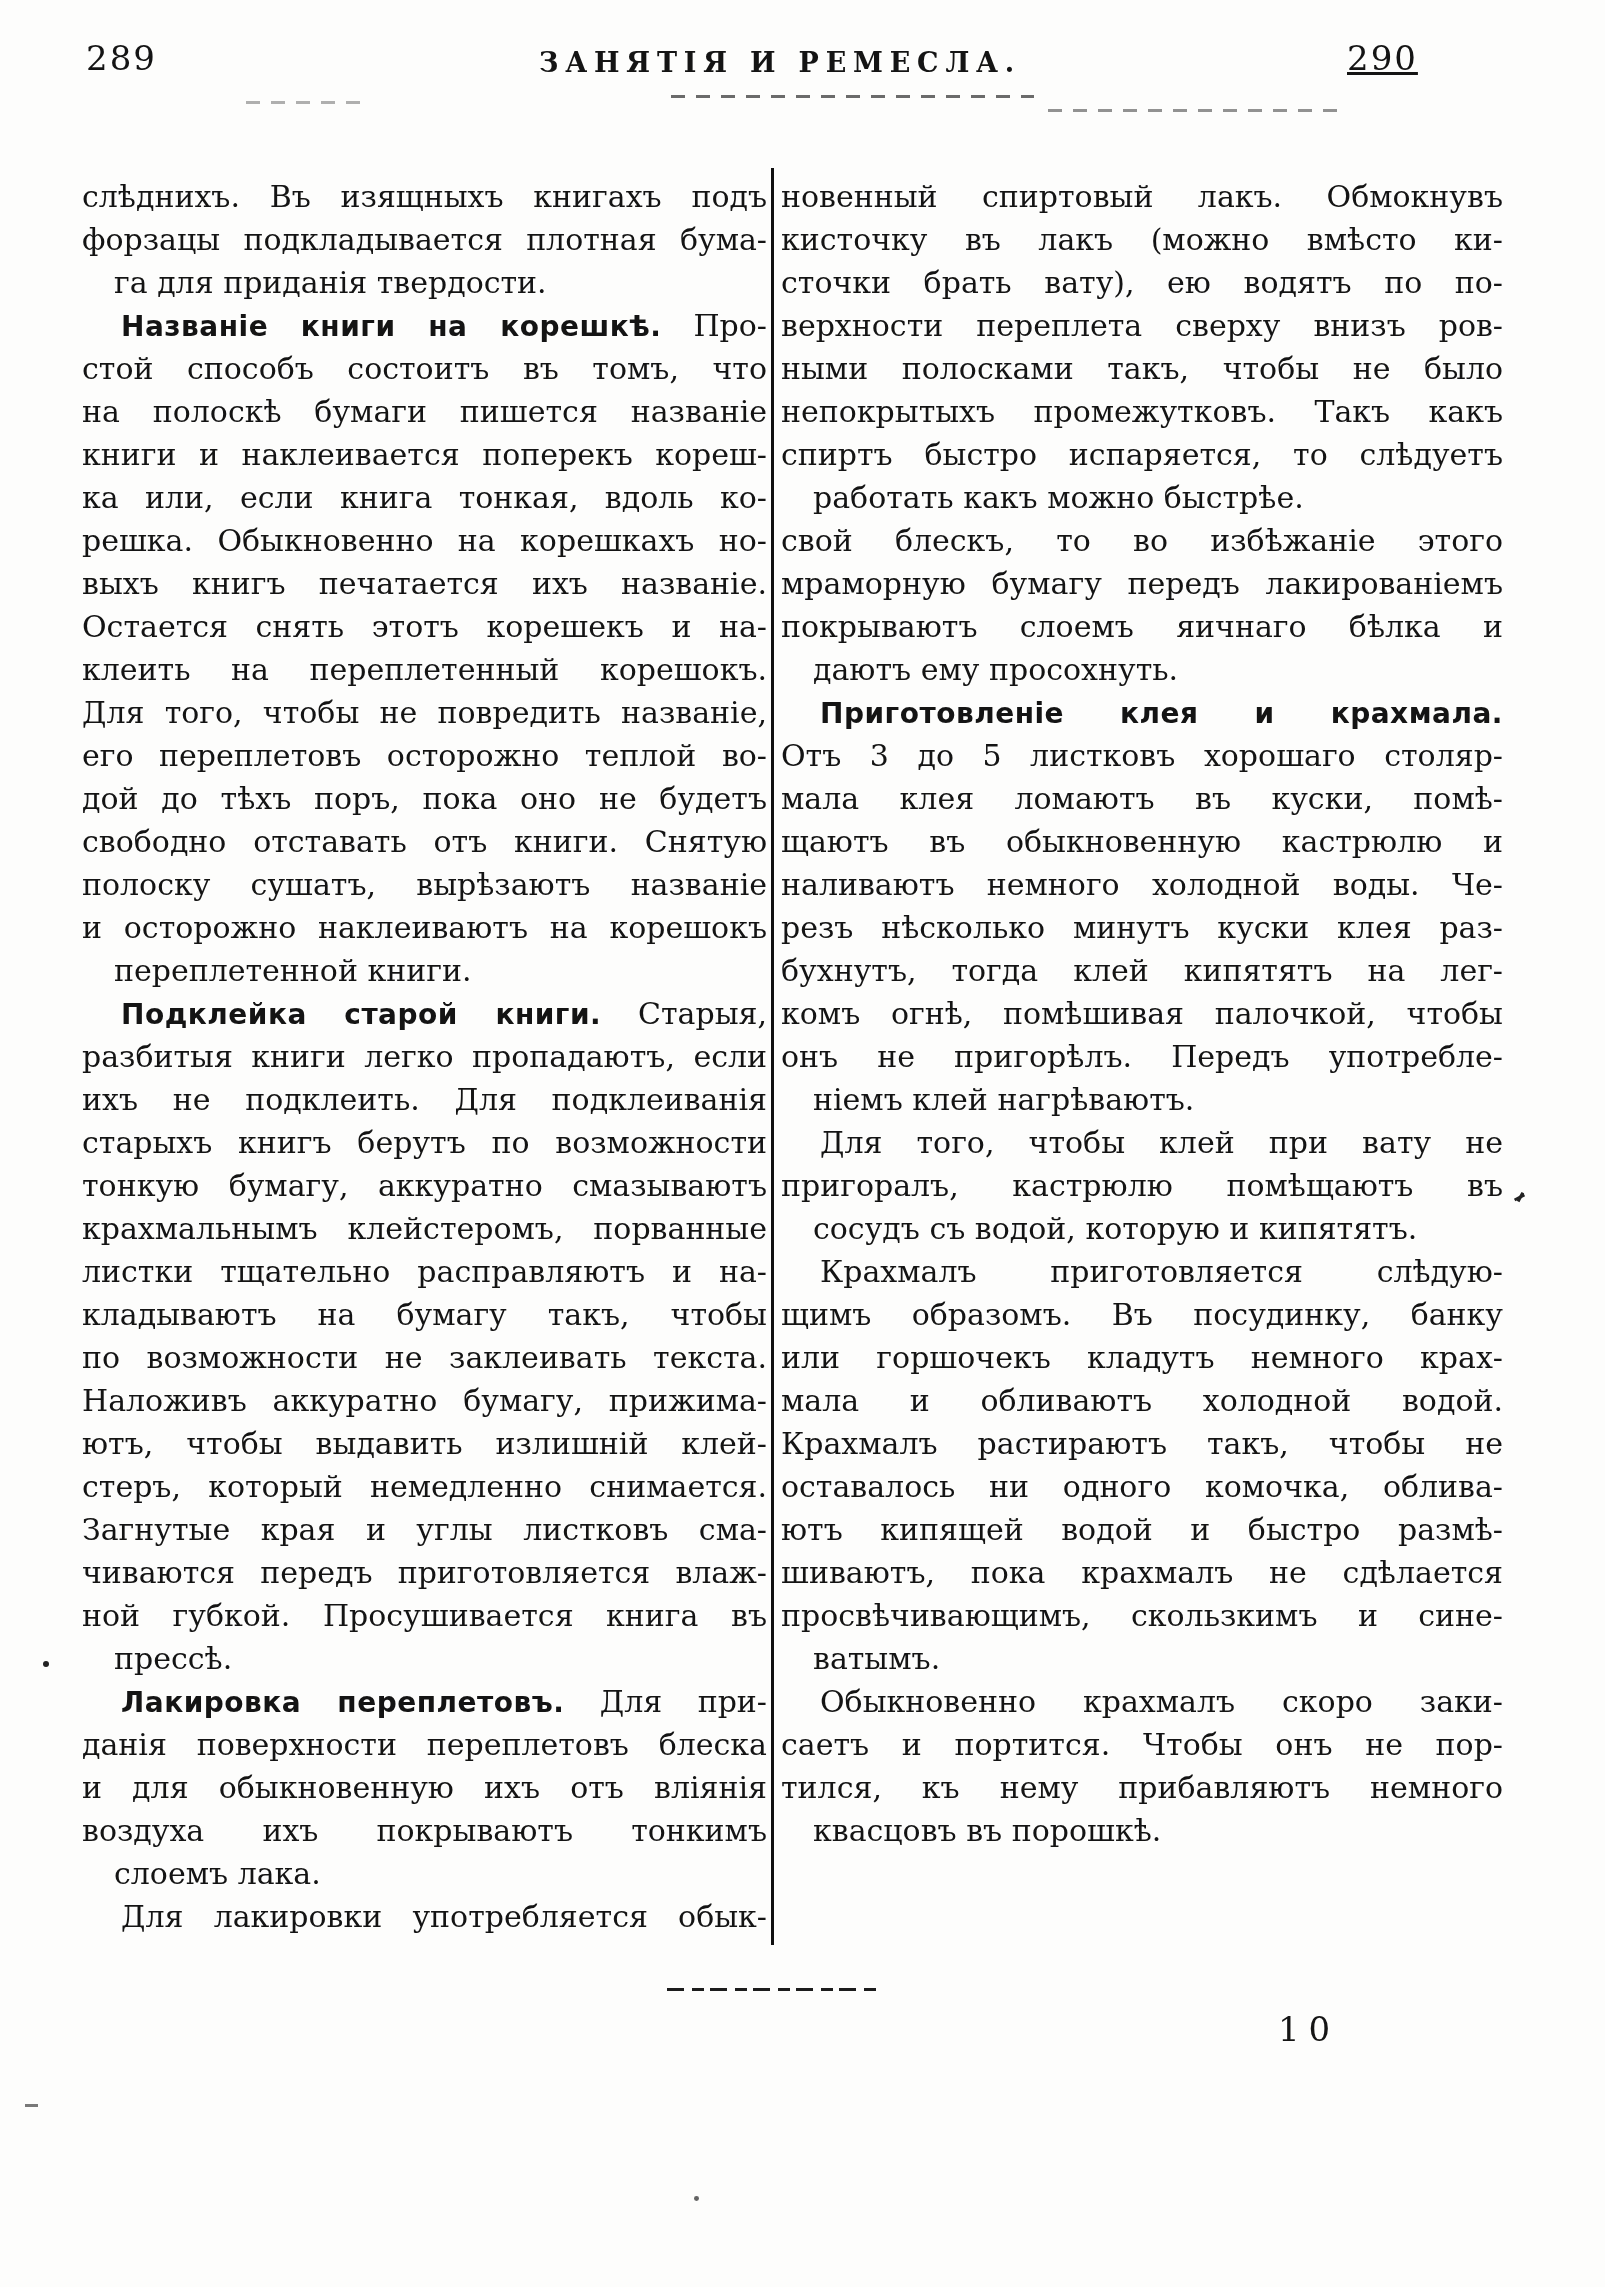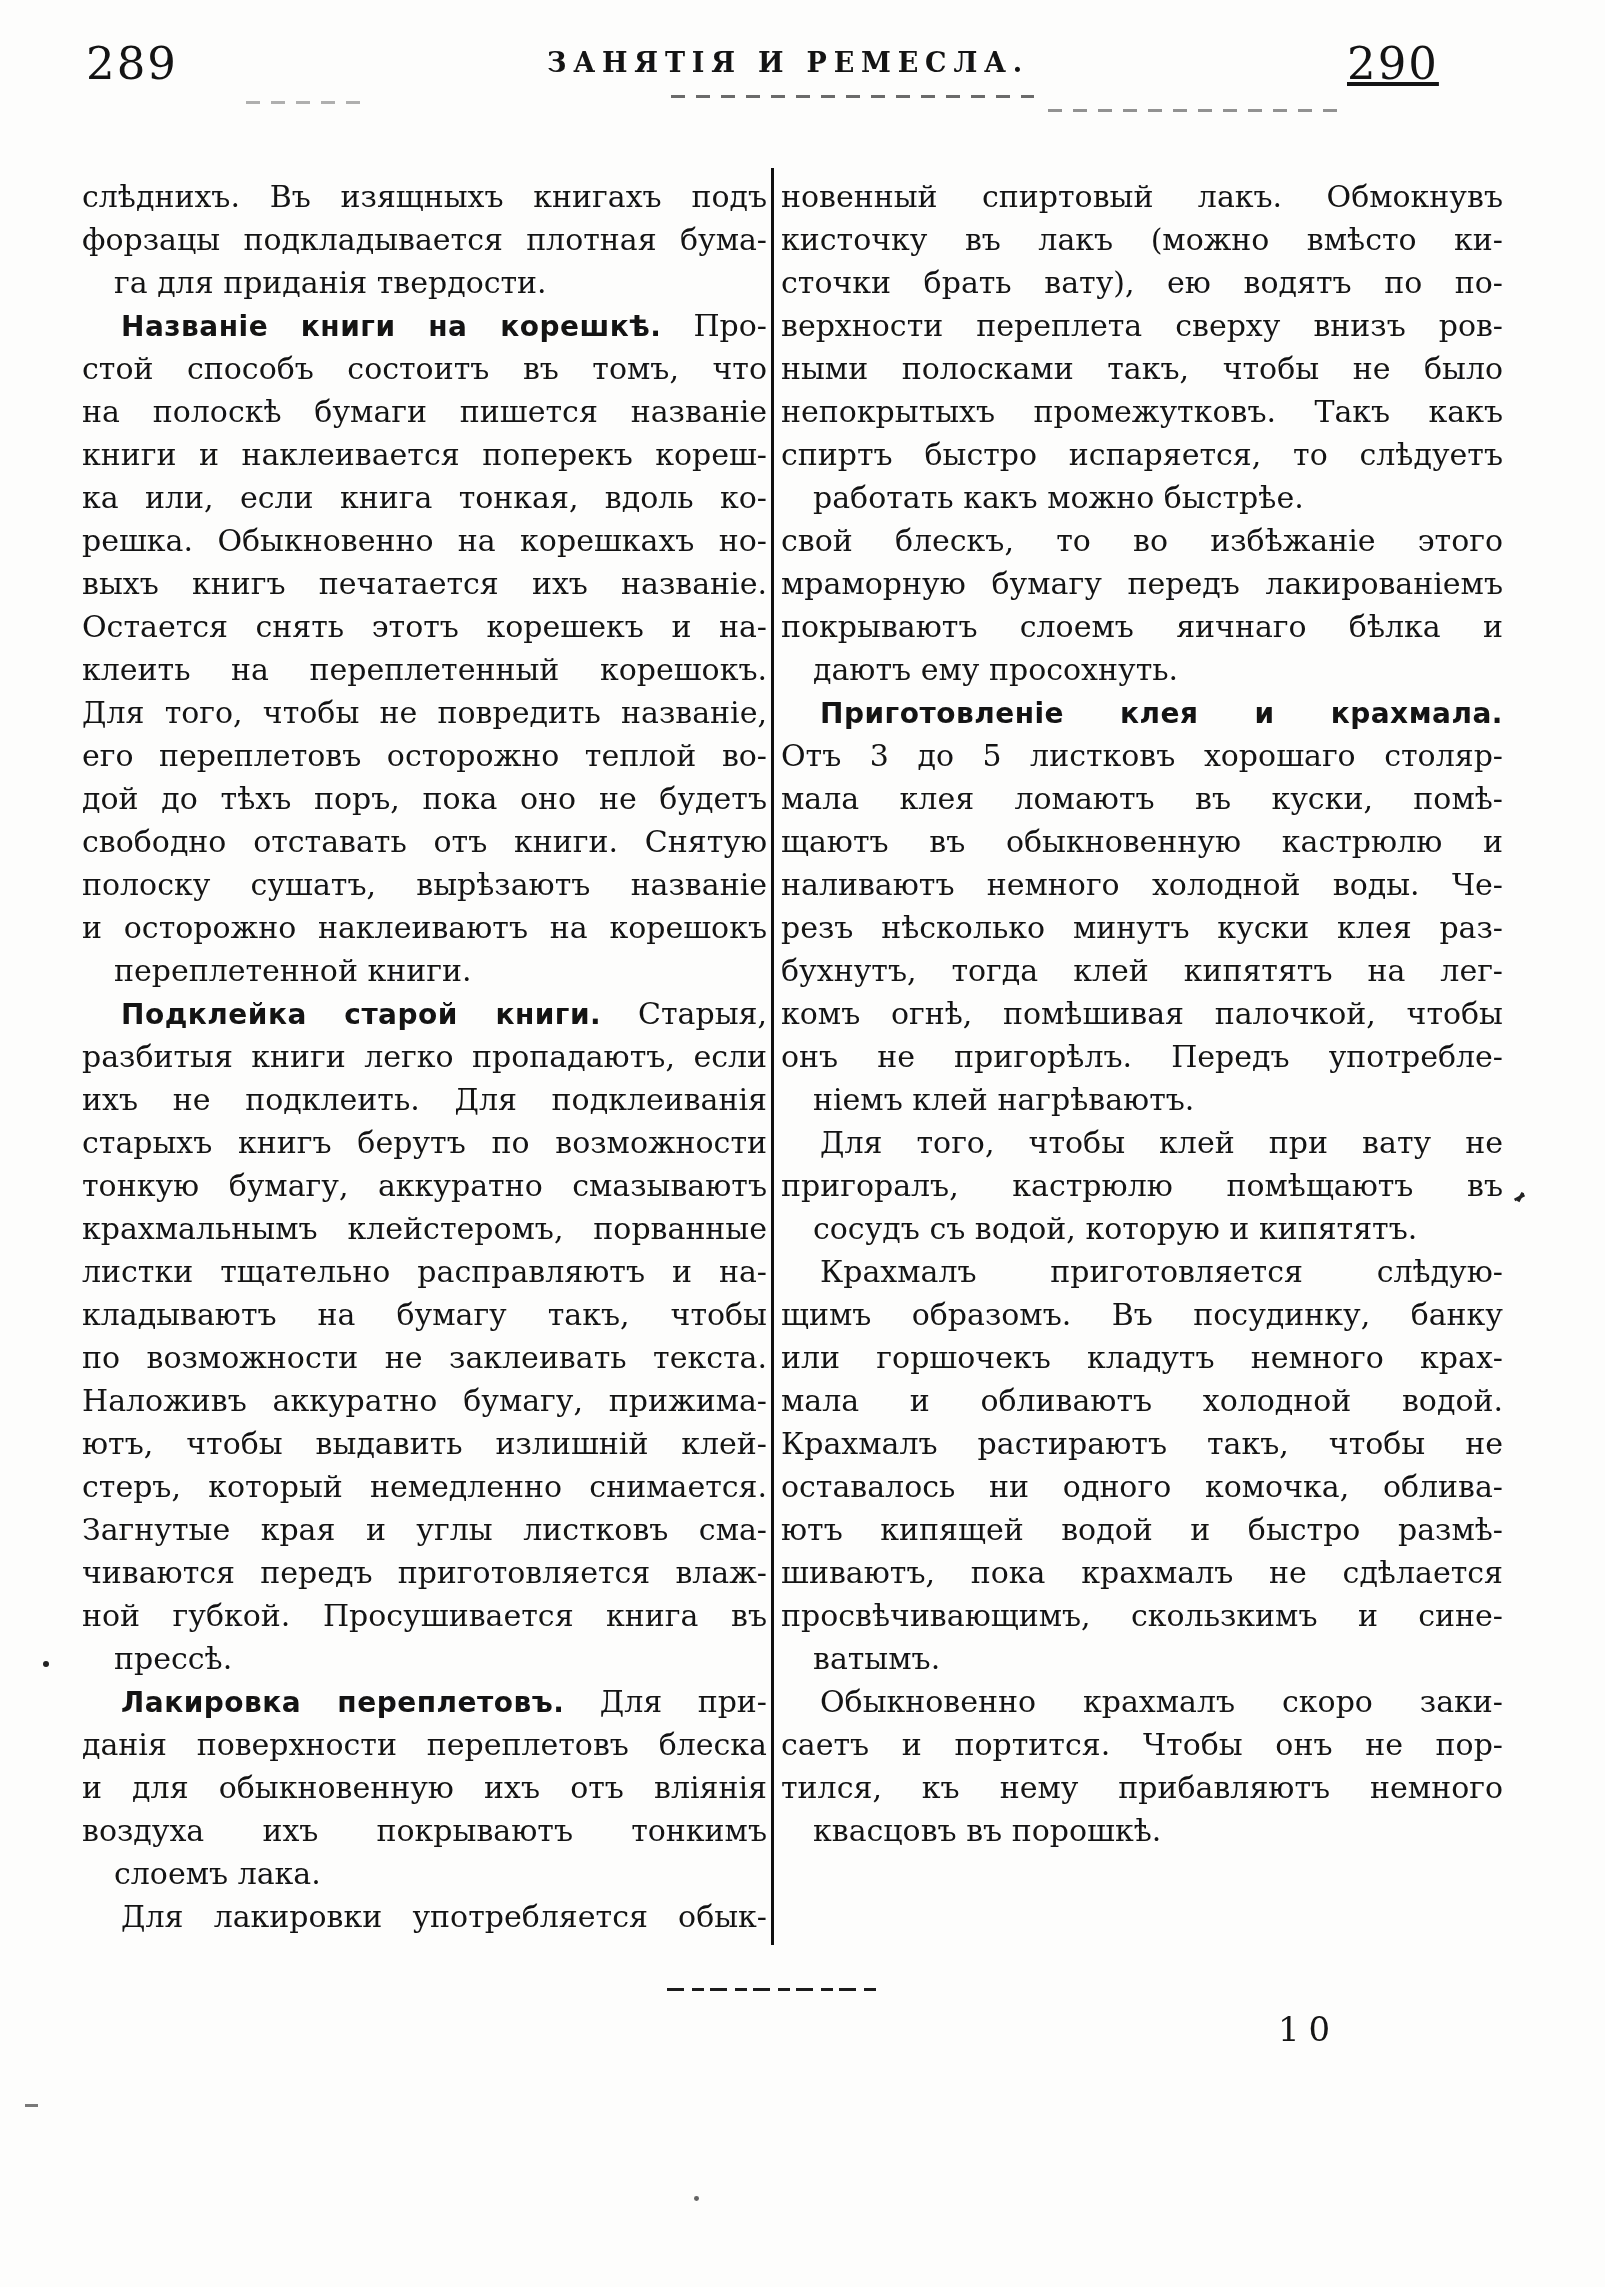--- a/index.html
+++ b/index.html
@@ -6,31 +6,31 @@
   .page{
     position:relative;
     width:1605px;height:2288px;
     background:#fdfdfc;
     font-family:"DejaVu Serif", serif;
     color:#141414;
     overflow:hidden;
   }
   .pagenum{
     position:absolute;top:41px;
-    font-size:45px;line-height:1;
+    font-size:34px;line-height:1;
     letter-spacing:2px;
     text-align:right;
   }
   .pagenum.left{left:86px;}
   .pagenum.right{left:1347px;text-decoration:underline;}
   .running-title{
     position:absolute;top:47px;left:780px;
     transform:translateX(-50%);
     font-size:27px;font-weight:bold;
-    letter-spacing:6.8px;white-space:nowrap;margin-left:8px;
+    letter-spacing:6.8px;white-space:nowrap;
   }
   .hdr-dash{
     position:absolute;height:2.9px;
     background:repeating-linear-gradient(90deg,#3a3a3a 0 13.7px,transparent 13.7px 25px);
     opacity:.75;
   }
   .col-divider{
     position:absolute;left:771px;top:168px;
     width:2.9px;height:1777px;background:#101010;
   }

